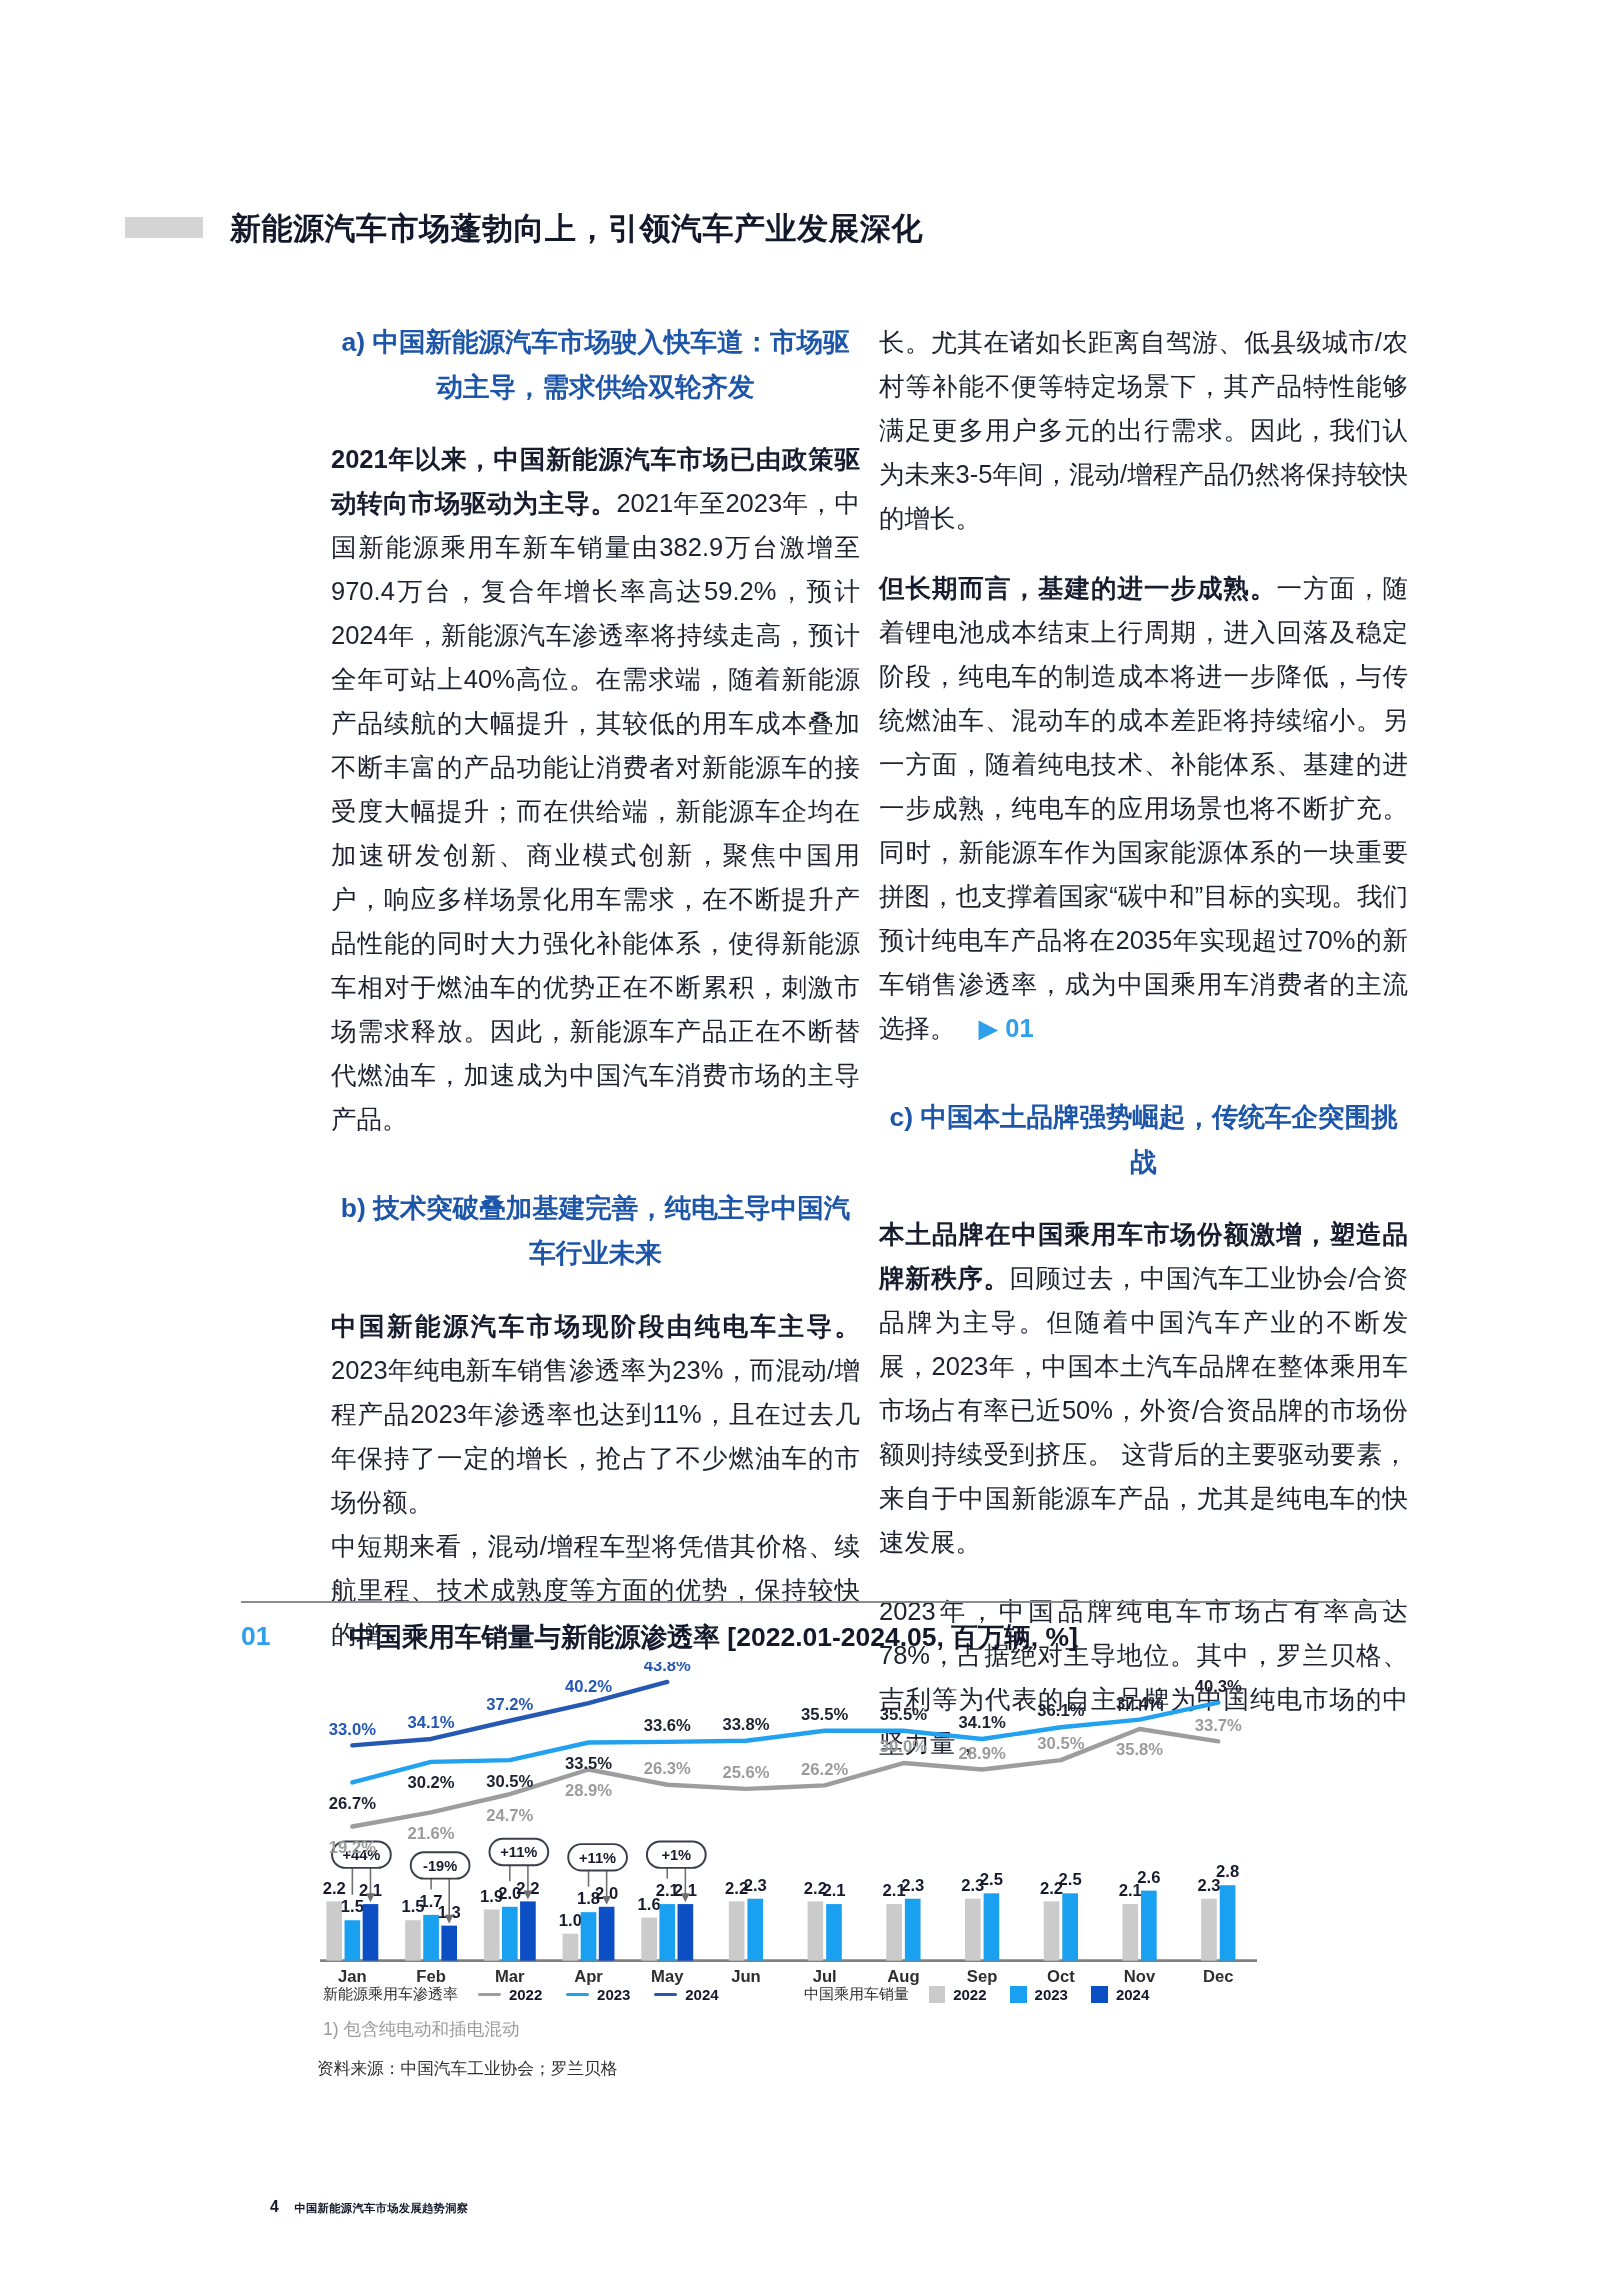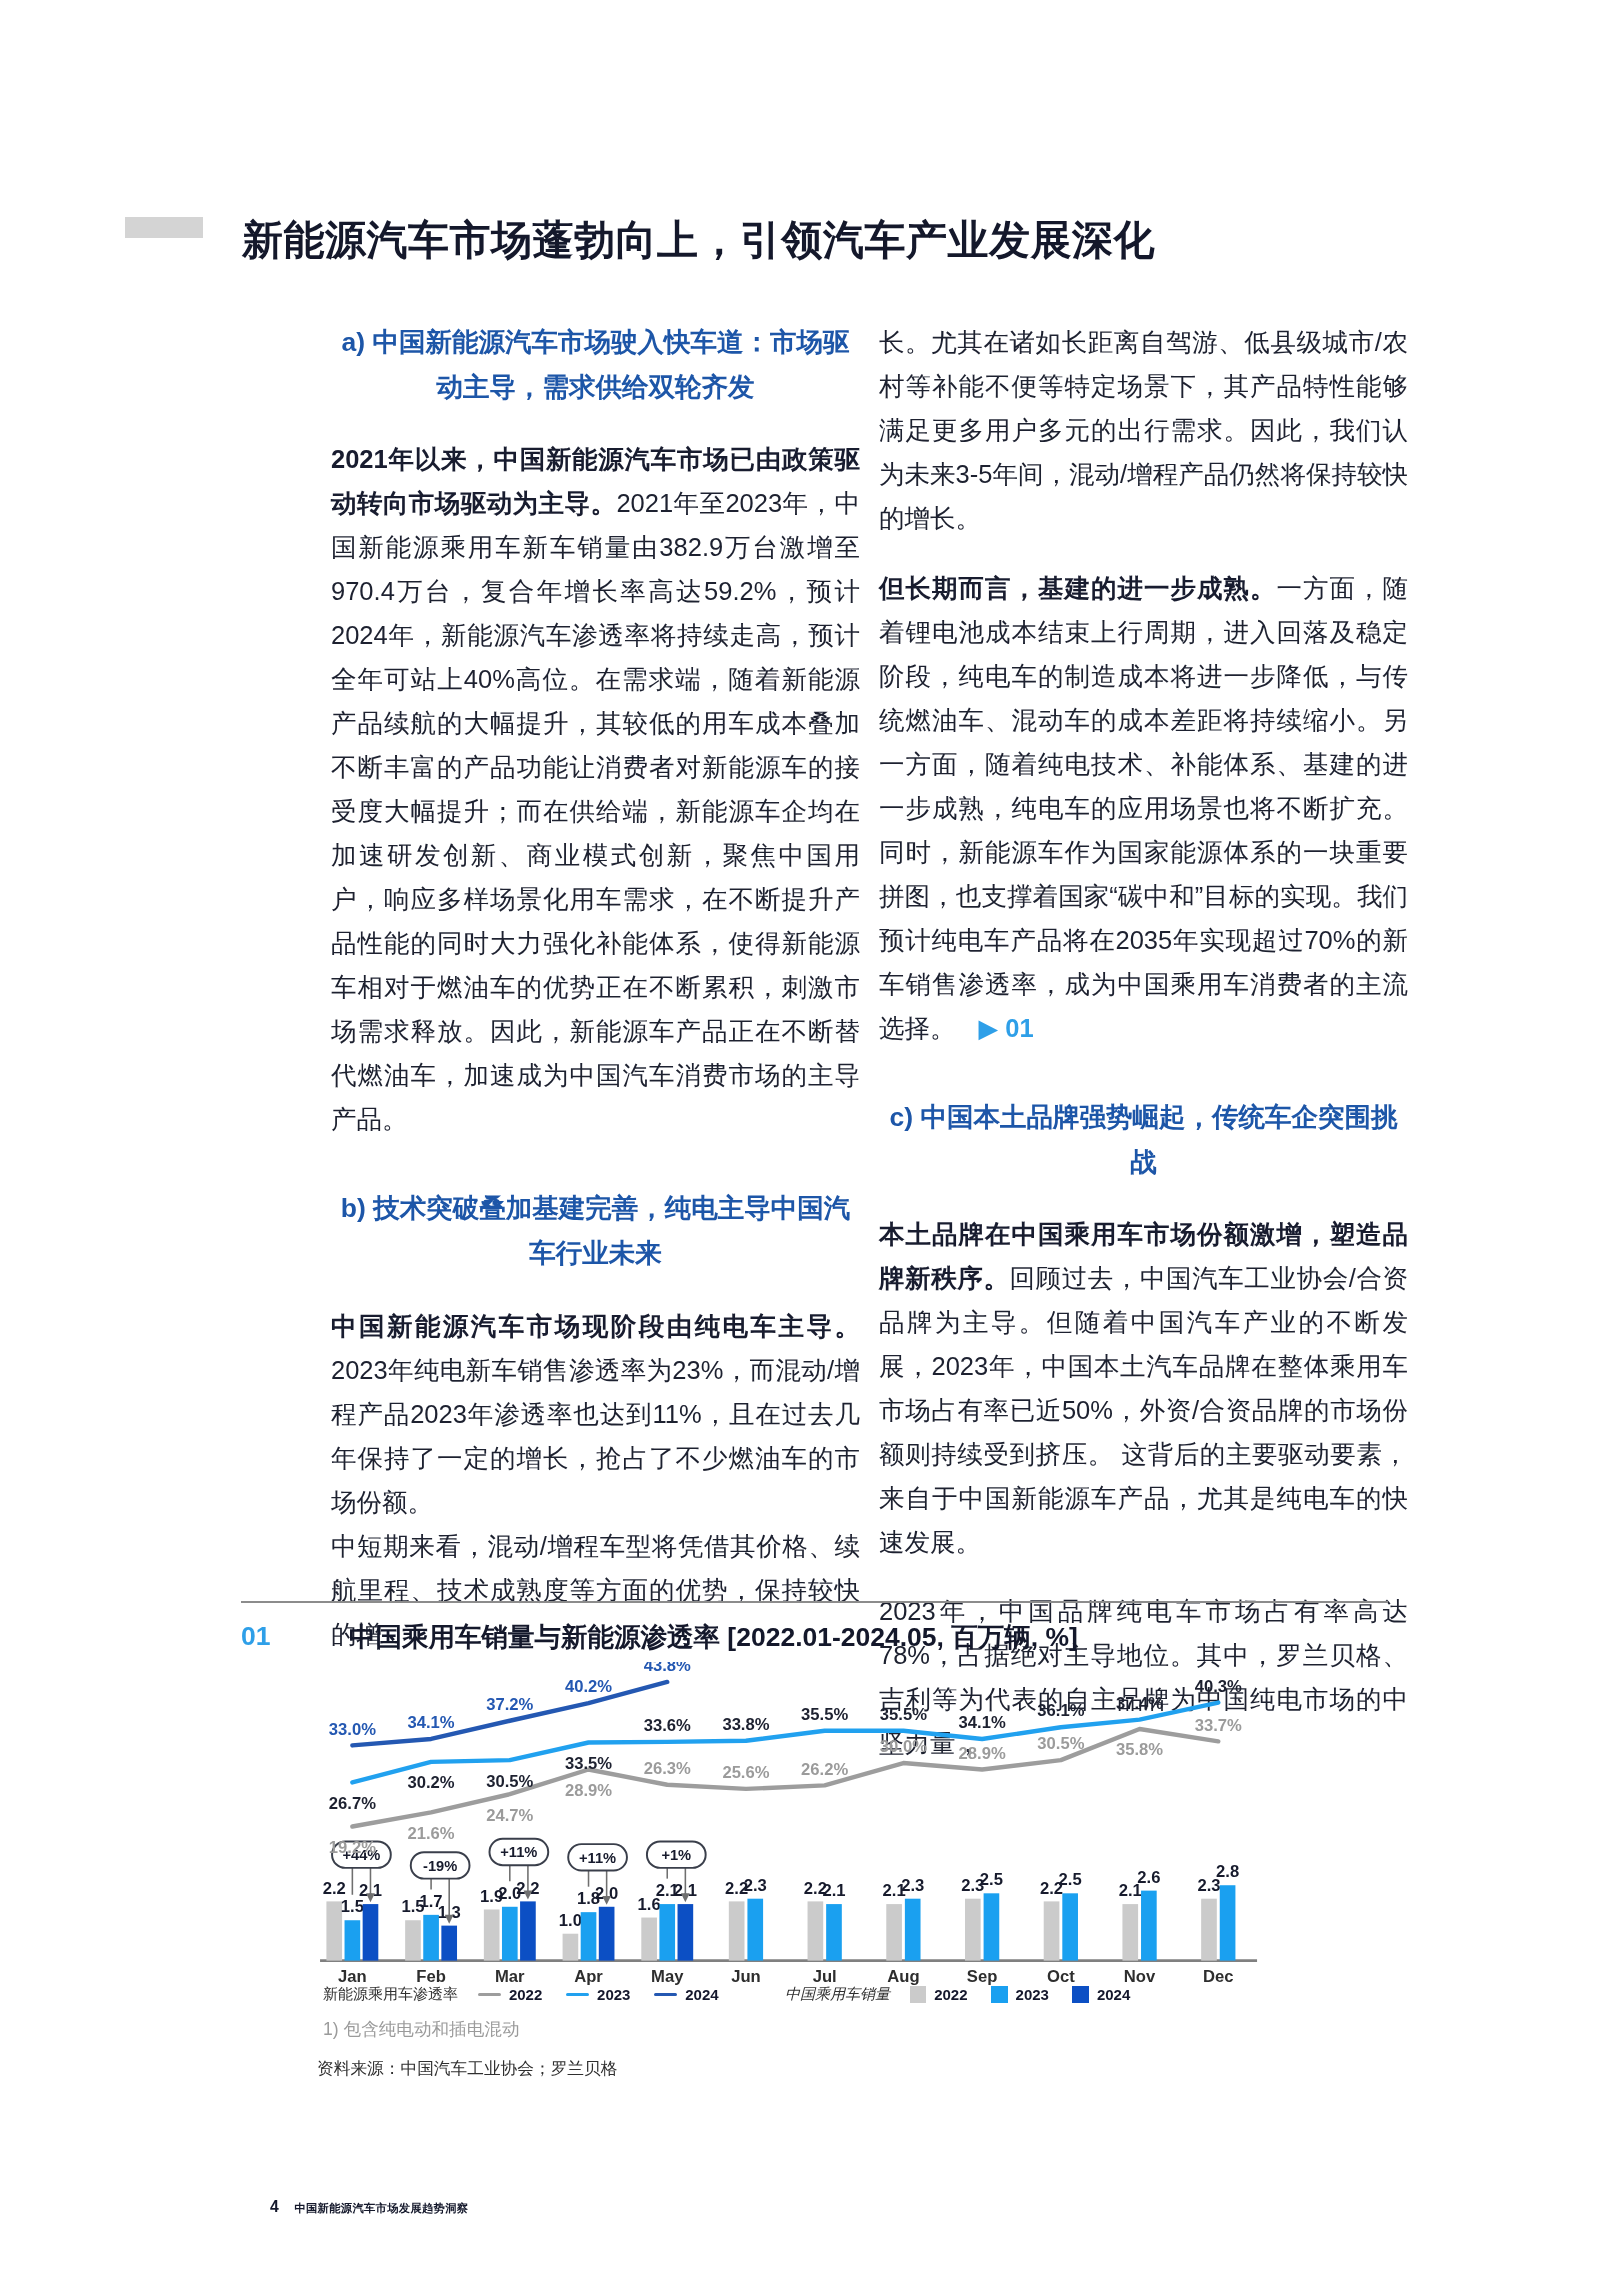--- a/index.html
+++ b/index.html
@@ -10,22 +10,22 @@
     font-family:"Liberation Sans","DejaVu Sans",sans-serif;
     color:#1d2130;
     overflow:hidden;
   }
   .accent-bar{
     position:absolute;left:125px;top:217px;width:78px;height:20.6px;
     background:#d4d4d4;
   }
   .page-title{
     position:absolute;left:230px;top:206px;
-    font-size:41px;font-weight:bold;color:#14182b;
-    letter-spacing:0.5px;line-height:45px;margin:12px;
+    font-size:31px;font-weight:bold;color:#14182b;
+    letter-spacing:0.5px;line-height:45px;margin:0;
   }
   .col{
     position:absolute;top:320px;
     width:529px;
     font-size:25.5px;line-height:44px;
     text-align:justify;text-justify:inter-ideograph;
   }
   .col-left{left:331px;}
   .col-right{left:879px;}
   .col h3{
@@ -52,21 +52,21 @@
   .line-label{font:bold 17px "Liberation Sans","DejaVu Sans",sans-serif;}
   .month-label{font:bold 17px "Liberation Sans","DejaVu Sans",sans-serif;fill:#2e2e2e;}
   .callout-label{font:bold 15px "Liberation Sans","DejaVu Sans",sans-serif;fill:#171b2d;}
 
   .legend{
     position:absolute;left:82px;top:384px;
     display:flex;align-items:center;font-size:15px;color:#15182d;
     white-space:nowrap;
   }
   .legend .group-label{color:#2f2f2f;margin-right:19.6px;}
-  .legend .bar-group-label{margin-left:43px;font-style:italic;}
+  .legend .bar-group-label{margin-left:62px;}
   .legend .item{display:flex;align-items:center;margin-right:23.5px;font-weight:bold;}
   .swatch-line{display:inline-block;width:23.5px;height:3.9px;border-radius:2px;margin-right:7.8px;}
   .swatch-square{display:inline-block;width:16.7px;height:16.7px;margin-right:7.8px;}
   .figure-footnote{position:absolute;left:82px;top:416px;font-size:17.6px;color:#9b9b9b;}
   .figure-source{position:absolute;left:76px;top:456px;font-size:16.7px;color:#2f2f2f;}
 
   .footer{
     position:absolute;left:270px;top:2198px;
     display:flex;align-items:baseline;color:#14182b;
   }

